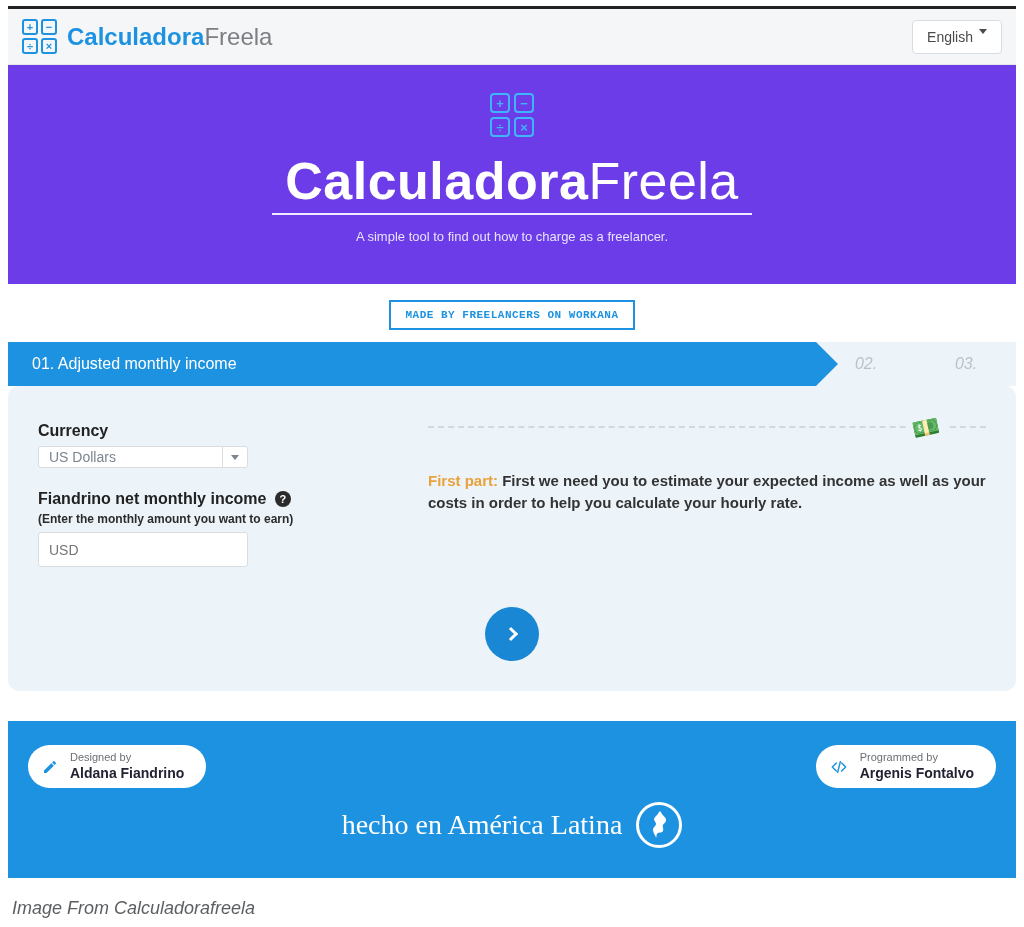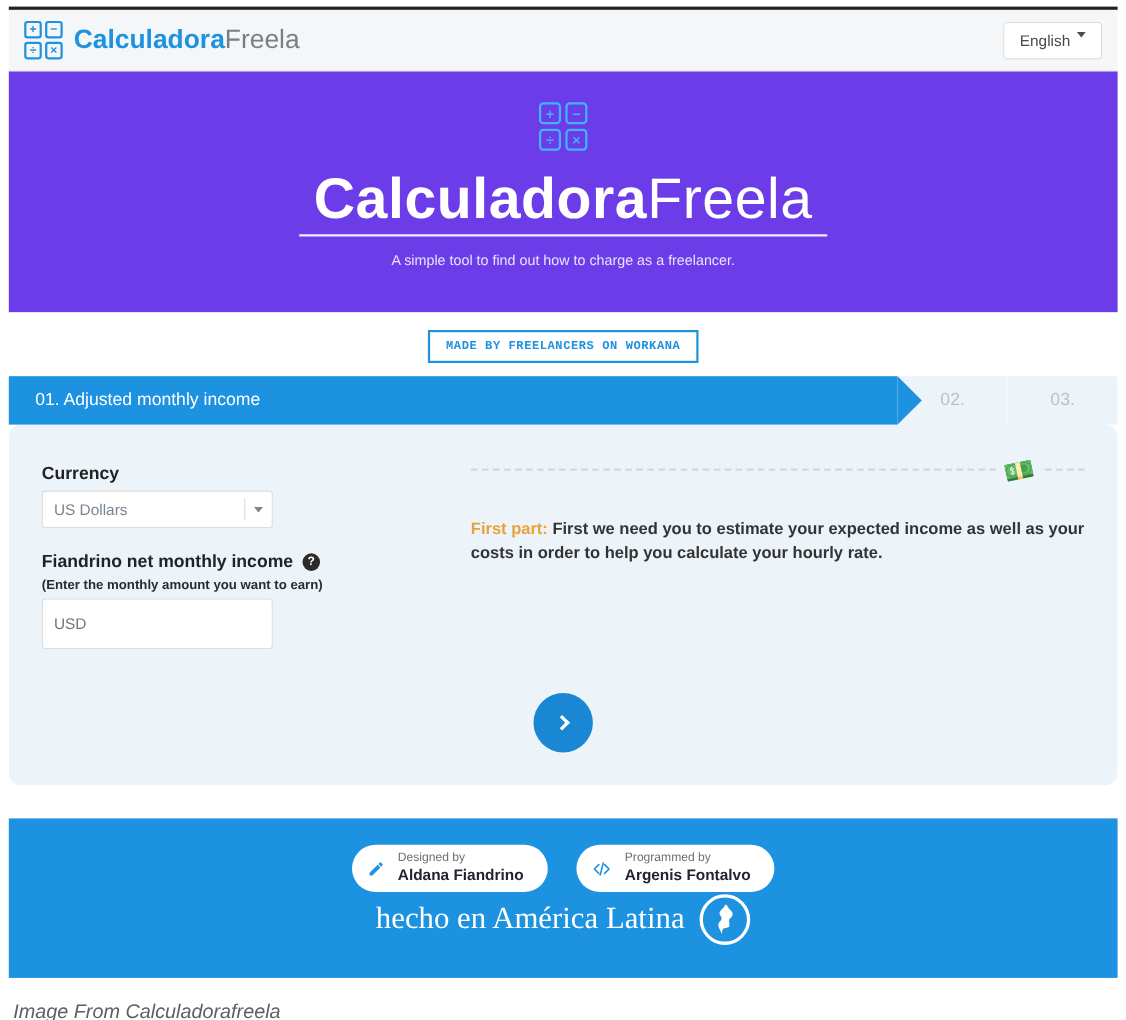--- a/index.html
+++ b/index.html
@@ -138,48 +138,49 @@
     border-top:22px solid transparent;
     border-bottom:22px solid transparent;
     border-left:22px solid var(--blue);
   }
   .step-idle{
     width:100px;
     display:flex;align-items:center;justify-content:center;
     background:var(--light-blue-bg);
     color:#b8c2ca;
     font-size:16px;
+    font-style:italic;
   }
 
   
   .panel{
     background:var(--light-blue-bg);
     padding:36px 30px 30px;
     border-radius:11px;
   }
   .panel-row{ display:flex; gap:60px; }
   .panel-left{ flex:0 0 330px; }
   .panel-right{ flex:1; }
 
   .field-label{ font-weight:700; font-size:16px; color:#222; margin-bottom:6px; }
   .field-hint{ font-weight:700; font-size:12px; color:#2b2b2b; margin:-2px 0 6px; }
 
   .select{
     display:flex;align-items:center;
     background:#fff;border:1px solid #d9dde1;border-radius:3px;
-    height:34px;width:210px;
+    height:22px;width:210px;
     padding:0 0 0 10px;color:#7b8590;font-size:14px;
   }
   .select .sep{ margin-left:auto; width:1px;height:20px;background:#d9dde1; }
   .select .caret{ width:24px; display:flex;align-items:center;justify-content:center; }
   .select .caret-down{ border-top-color:#7b8590; }
 
   .input{
     background:#fff;border:1px solid #d9dde1;border-radius:3px;
-    height:46px;width:210px;padding:0 10px;font-size:14px;color:#7b8590;
+    height:35px;width:210px;padding:0 10px;font-size:14px;color:#7b8590;
   }
 
   .help-icon{
     display:inline-flex;align-items:center;justify-content:center;
     width:16px;height:16px;border-radius:50%;
     background:#2b2b2b;color:#fff;font-size:11px;font-weight:700;
     margin-left:4px;vertical-align:1px;
   }
 
   .info-divider{
@@ -208,21 +209,21 @@
 
   .gap{ height:30px; background:#fff; }
 
   
   .footer{
     background:var(--blue);
     color:#fff;
     padding:24px 20px 30px;
     text-align:center;
   }
-  .pill-row{ display:flex;justify-content:center;gap:26px;margin-bottom:2px; }
+  .pill-row{ display:flex;justify-content:space-between;gap:26px;margin-bottom:14px; }
   .pill{
     background:#fff;color:#333;border-radius:999px;
     display:flex;align-items:center;gap:12px;
     padding:6px 22px 6px 14px;
   }
   .pill-icon{ color:var(--blue); display:flex; }
   .pill-text{ text-align:left; line-height:1.15; }
   .pill-text .small{ font-size:11px;color:#6b6f73;display:block; }
   .pill-text .name{ font-size:14px;font-weight:700;color:#223; }
 

